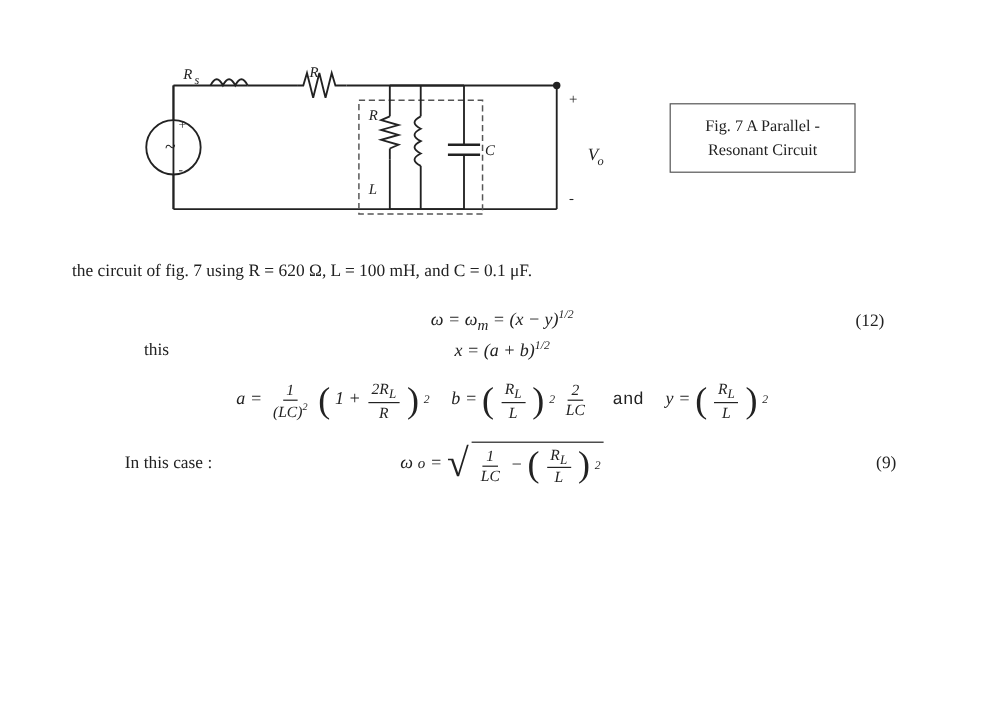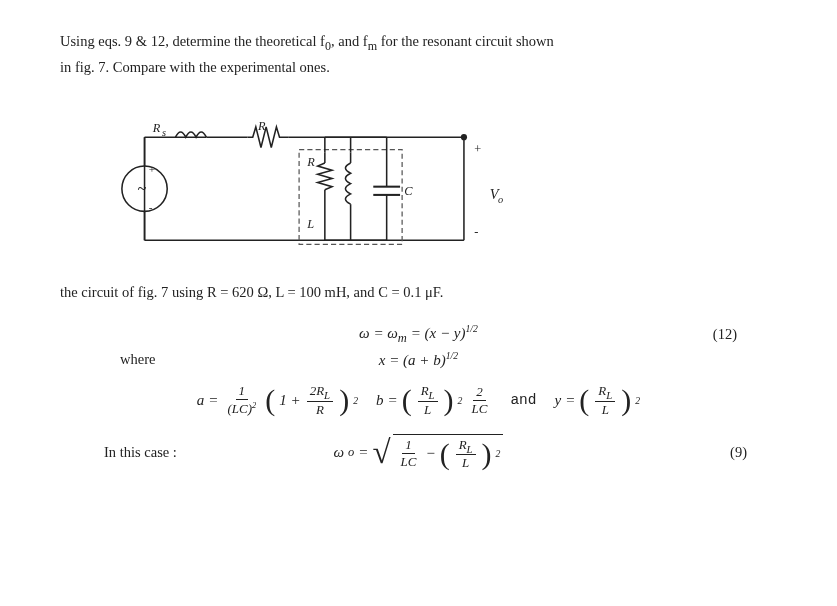--- a/index.html
+++ b/index.html
@@ -123,24 +123,20 @@
       border-top: 1.8px solid #222;
       padding: 2px 3px 0 3px;
       margin-left: 2px;
     }
   </style>
 </head>
 <body>
 
 <div class="page">
 
-  <div class="intro-text">
-    Using eqs. 9 &amp; 12, determine the theoretical f<sub>0</sub>, and f<sub>m</sub> for the resonant circuit shown<br>
-    in fig. 7. Compare with the experimental ones.
-  </div>
 
   <div class="circuit-area">
     <svg class="circuit-svg" viewBox="0 0 400 165">
 
       <line x1="20" y1="140" x2="330" y2="140" stroke="#222" stroke-width="1.5"></line>
 
       <line x1="20" y1="40" x2="20" y2="140" stroke="#222" stroke-width="1.5"></line>
 
       <line x1="20" y1="40" x2="80" y2="40" stroke="#222" stroke-width="1.5"></line>
 
@@ -207,33 +203,35 @@
 
       <line x1="255" y1="96" x2="255" y2="140" stroke="#222" stroke-width="1.5"></line>
 
       <text x="272" y="96" font-size="12" font-style="italic" fill="#222">C</text>
 
       <line x1="195" y1="40" x2="255" y2="40" stroke="#222" stroke-width="1.5"></line>
 
       <line x1="195" y1="140" x2="255" y2="140" stroke="#222" stroke-width="1.5"></line>
     </svg>
 
+    <div class="fig-label">Fig. 7   A Parallel
+- Resonant Circuit</div>
   </div>
 
   <div class="circuit-values">the circuit of fig. 7 using R = 620 Ω, L = 100 mH, and C = 0.1 μF.</div>
 
   <div class="eq-row">
     <span class="math">
       <i>ω</i> = <i>ω</i><sub>m</sub> = (<i>x</i> − <i>y</i>)<sup class="small">1/2</sup>
     </span>
     <span class="eq-number">(12)</span>
   </div>
 
   <div style="position:relative; display:flex; align-items:center; justify-content:center; margin-bottom:14px;">
-    <span style="position:absolute; left:60px; font-size:14.5px;">where</span>
+    <span style="position:absolute; left:60px; font-size:14.5px;">this</span>
     <span class="math">
       <i>x</i> = (<i>a</i> + <i>b</i>)<sup class="small">1/2</sup>
     </span>
   </div>
 
   <div style="display:flex; align-items:center; justify-content:center; gap:18px; margin-bottom:16px; font-size:14.5px;">
 
     <span class="math" style="display:inline-flex; align-items:center; gap:4px;">
       <i>a</i> =
       <span class="frac">

